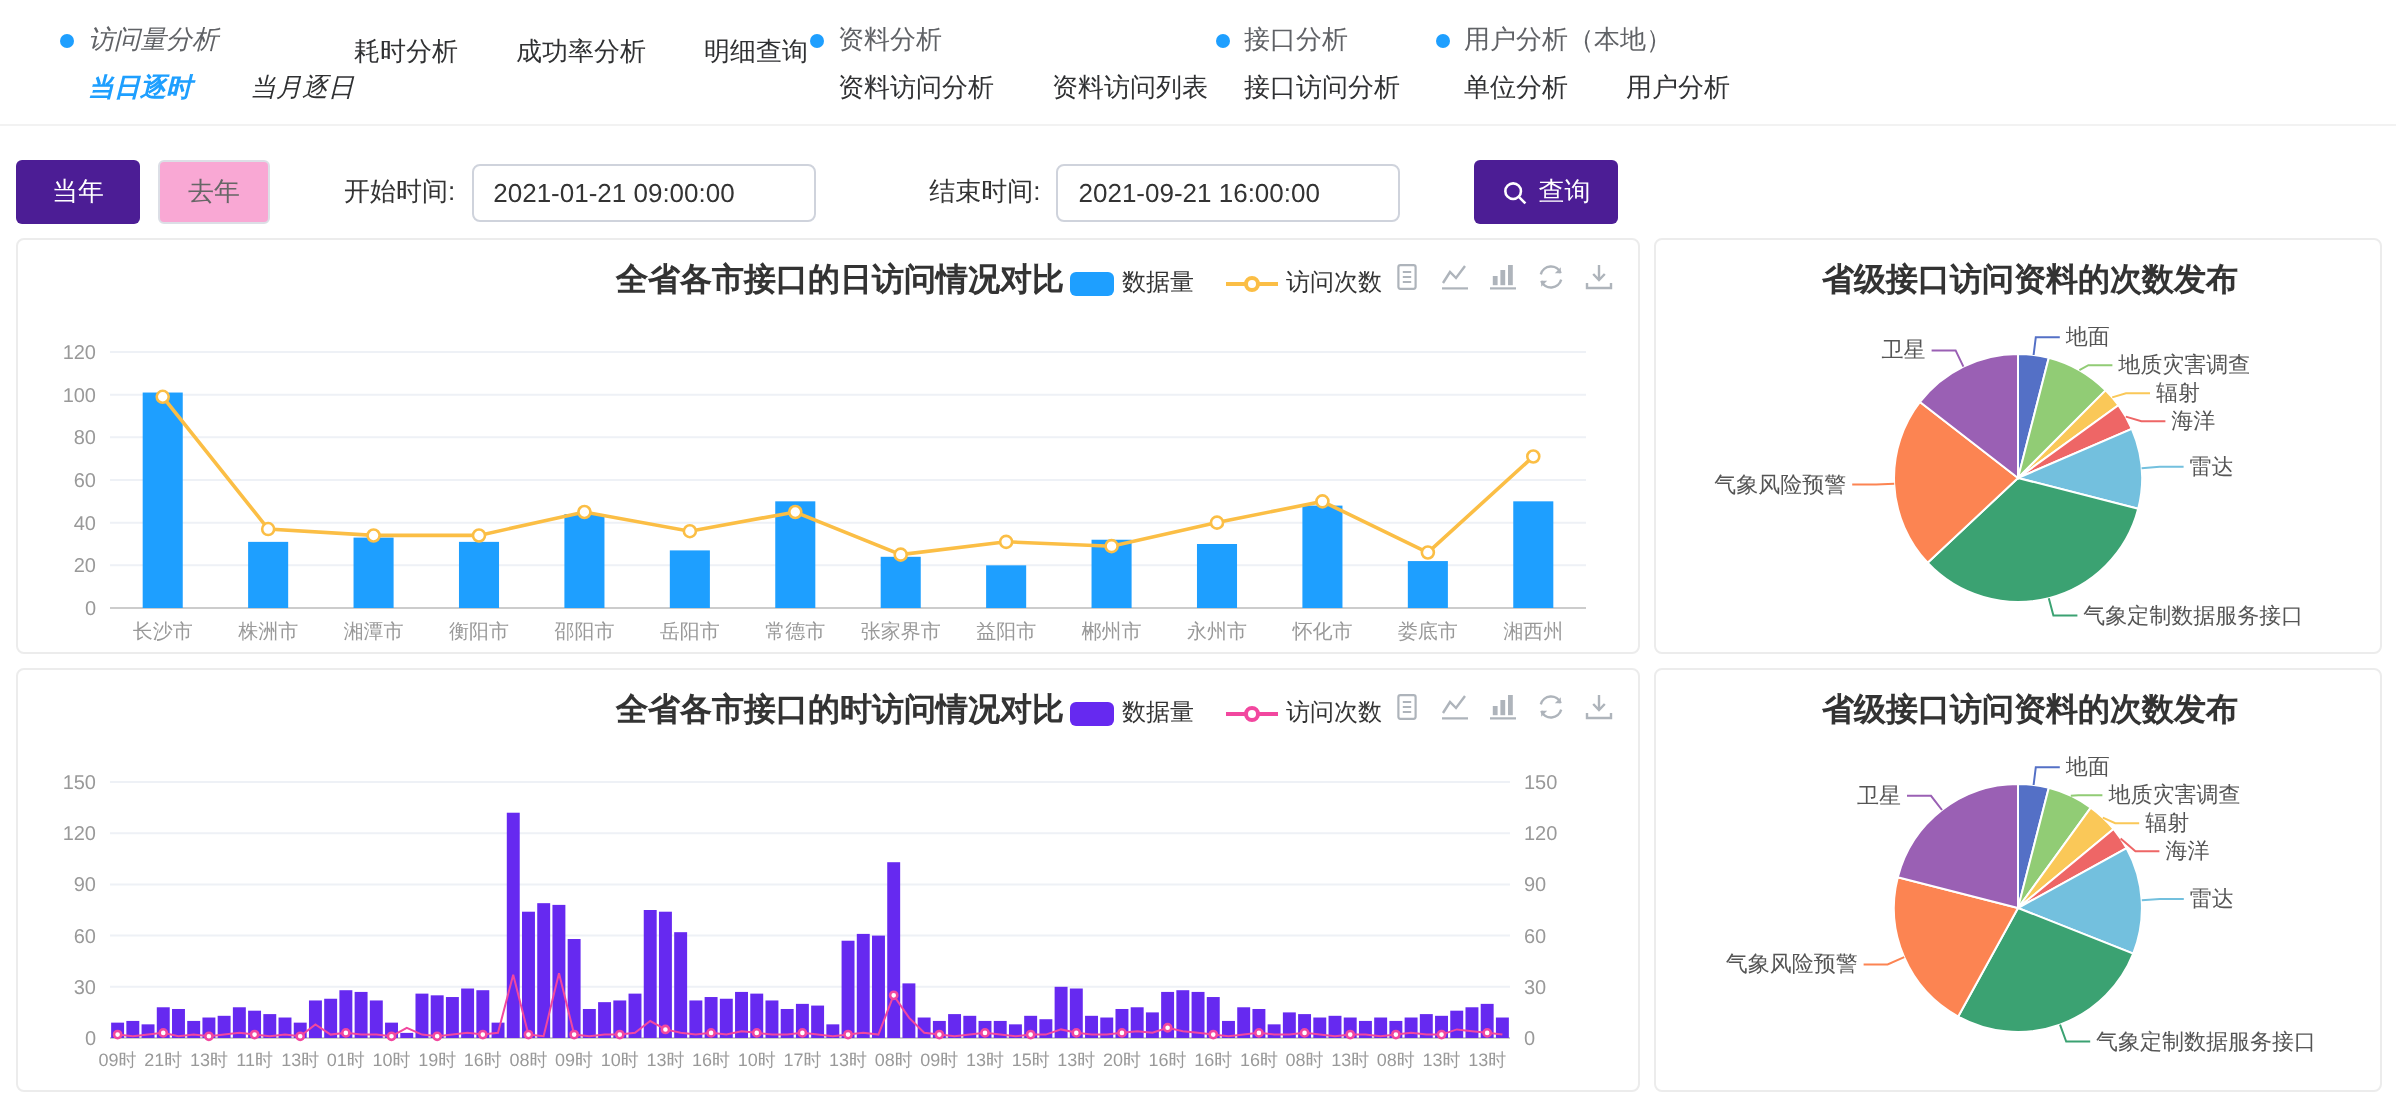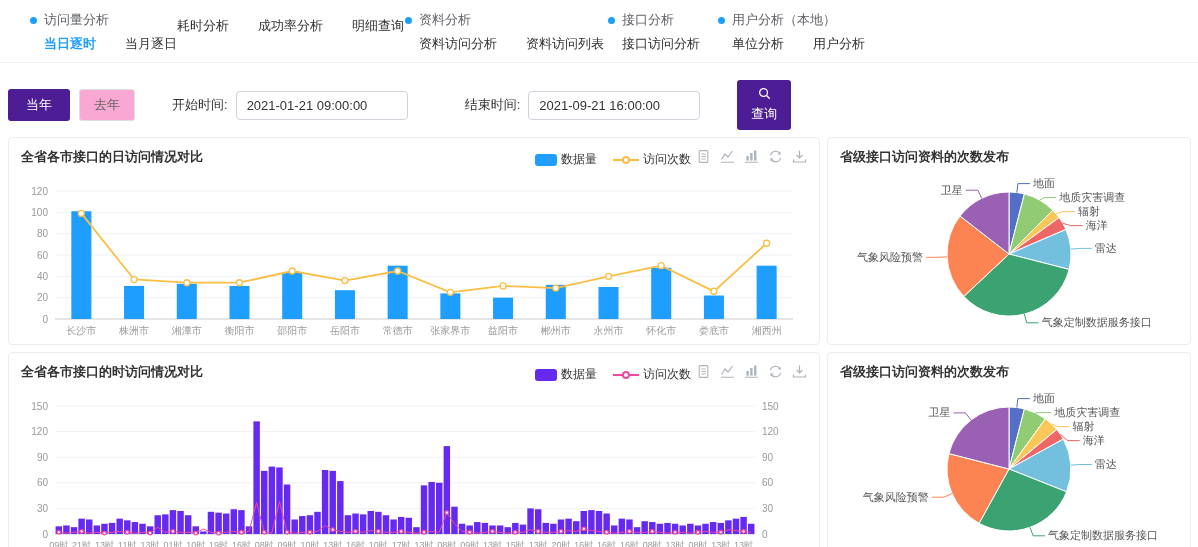--- a/index.html
+++ b/index.html
@@ -1,44 +1,44 @@
 <!DOCTYPE html>
 <html><head>
 <meta charset="utf-8">
 <style>
   * { margin:0; padding:0; box-sizing:border-box; }
   html,body { width:1198px; height:547px; background:#fff; font-family:"Liberation Sans","DejaVu Sans",sans-serif; overflow:hidden; }
 
   
   .topnav { display:flex; padding:11px 0 9px 30px; border-bottom:1px solid #f2f2f2; }
   .nav-group { flex:none; }
-  .nav-group:nth-child(1){ width:133px; }
+  .nav-group:nth-child(1){ width:133px;font-style:italic; }
   .nav-group:nth-child(2){ width:242px; }
   .nav-group:nth-child(3){ width:203px; }
   .nav-group:nth-child(4){ width:110px; }
   .nav-title { display:flex; align-items:center; font-size:13px; color:#606266; }
   .dot { width:7px; height:7px; border-radius:50%; background:#1E9FFF; margin-right:7px; flex:none; }
   .nav-links { margin:6px 0 0 14px; display:flex; gap:29px; font-size:13px; color:#303133; }
   .nav-links span { cursor:pointer; white-space:nowrap; }
   .nav-links .active { color:#1E9FFF; font-weight:bold; }
 
   
   .filter-bar { display:flex; align-items:center; margin:17px 0 0 8px; }
   .btn { font-size:13px; border-radius:3px; padding:6px 17px; cursor:pointer; border:1px solid transparent; }
   .btn.primary { background:#4c1d95; color:#fff; }
   .btn.plain { background:#f9a8d4; color:#666; border-color:#dcdfe6; margin-left:9px; padding:6px 14px; }
   .f-label { font-size:13px; color:#333; margin-left:37px; }
   .f-label.second { margin-left:57px; }
   .date-input { width:172px; height:29px; border:1px solid #cfd3dc; border-radius:4px; margin-left:8px; padding:0 10px; font-size:13px; color:#333; font-family:inherit; }
-  .btn.search { margin-left:37px; display:flex; align-items:center; gap:5px; padding:6px 13px;flex-direction:column; }
+  .btn.search { margin-left:37px; display:flex; align-items:center; gap:5px; padding:6px 13px; }
 
   
   .grid { display:grid; grid-template-columns:812px 364px; grid-template-rows:208px 212px; gap:7px; margin:7px 8px 0 8px; }
   .panel { background:#fff; border:1px solid #ececec; border-radius:4px; position:relative; overflow:hidden; }
-  .panel-title { font-size:13px; font-weight:bold; color:#333; padding:10px 0 0 12px; }
+  .panel-title { font-size:16px; font-weight:bold; color:#333; padding:10px 0 0 12px;text-align:center; }
 
   
   .legend { position:absolute; top:13px; left:526px; display:flex; gap:16px; align-items:center; }
   .legend-item { display:flex; align-items:center; gap:4px; font-size:12px; color:#333; cursor:pointer; }
   .sw-rect { width:22px; height:12px; border-radius:3px; }
   .sw-line { width:26px; height:12px; position:relative; }
   .sw-line i { position:absolute; left:0; right:0; top:5px; height:2px; }
   .sw-line b { position:absolute; left:9px; top:2px; width:8px; height:8px; border-radius:50%; background:#fff; border:2px solid; }
 
   

